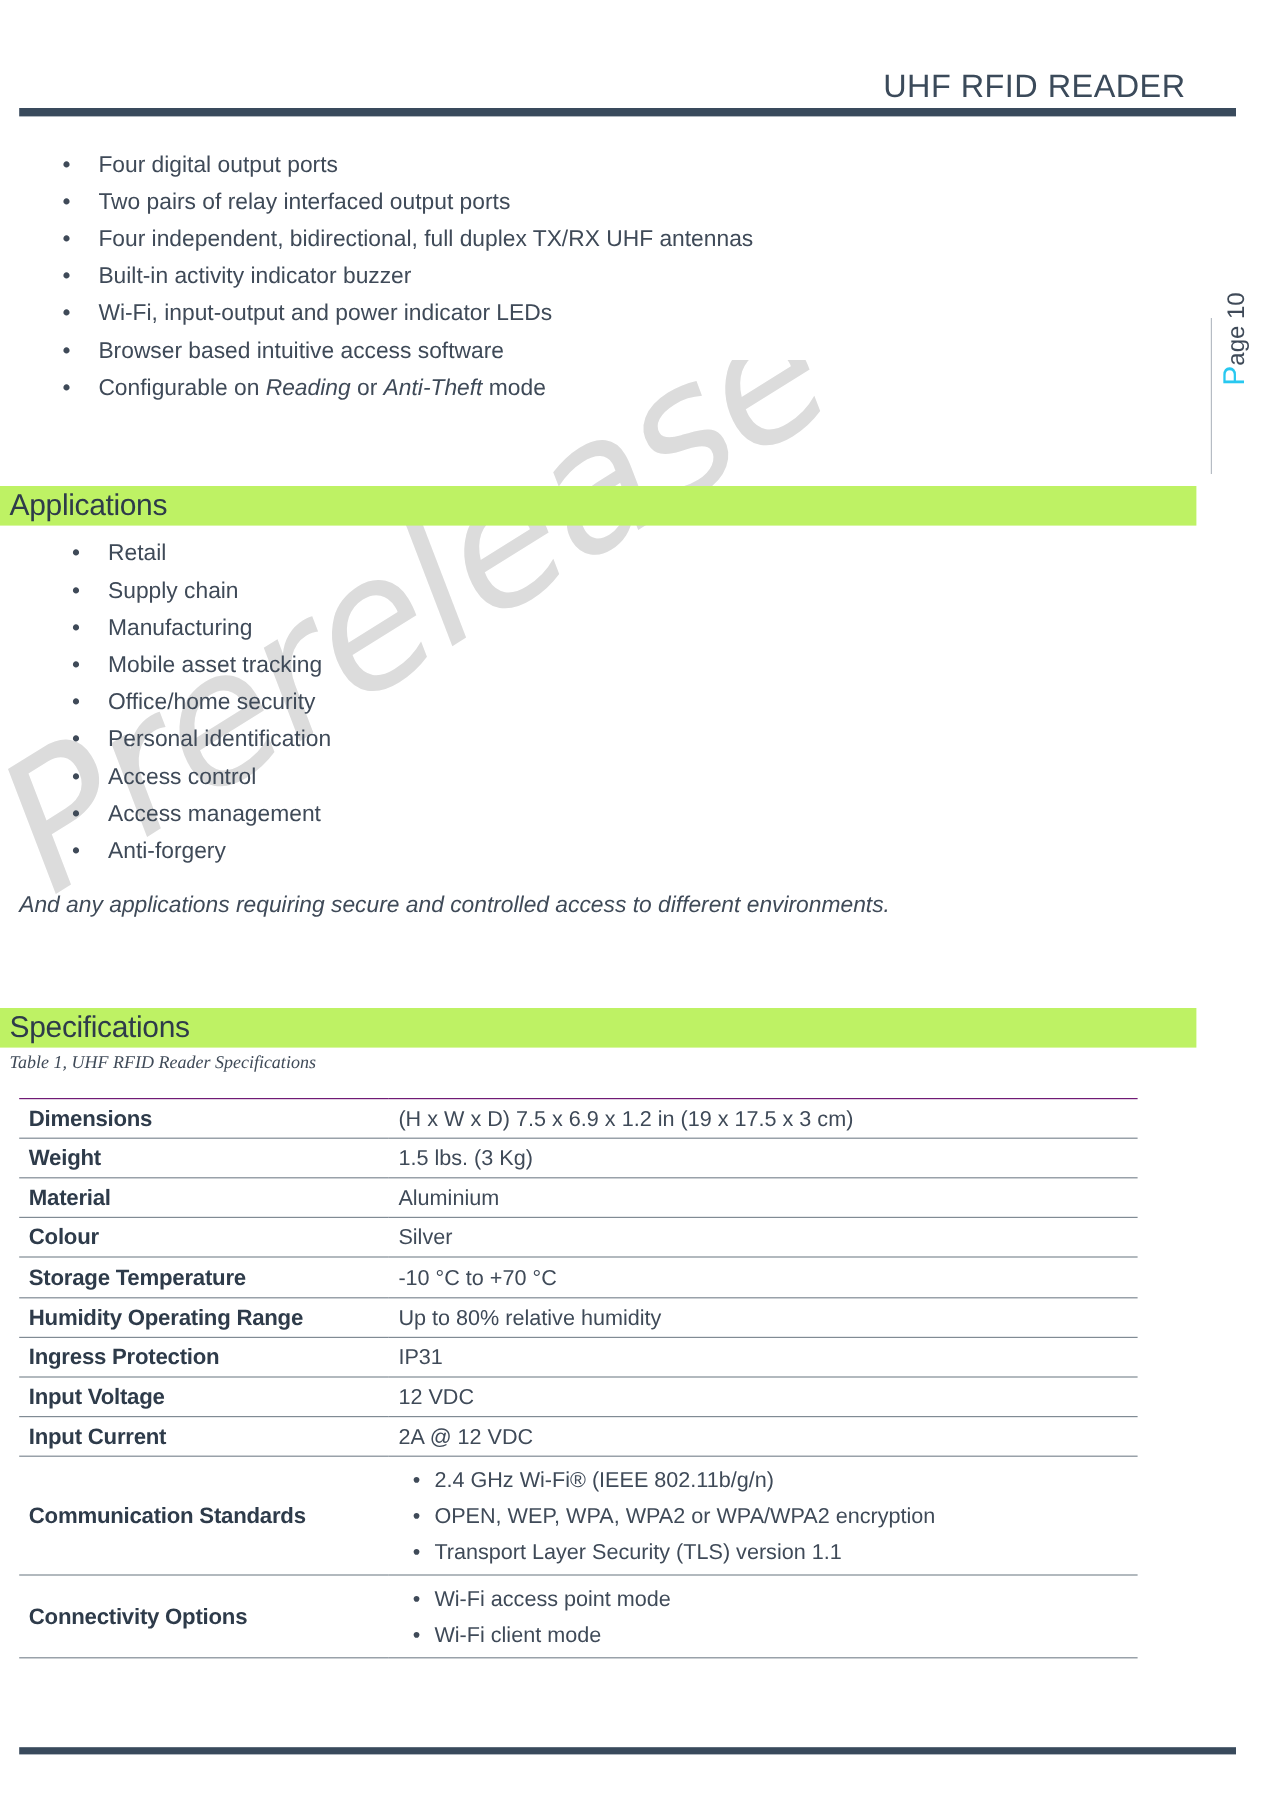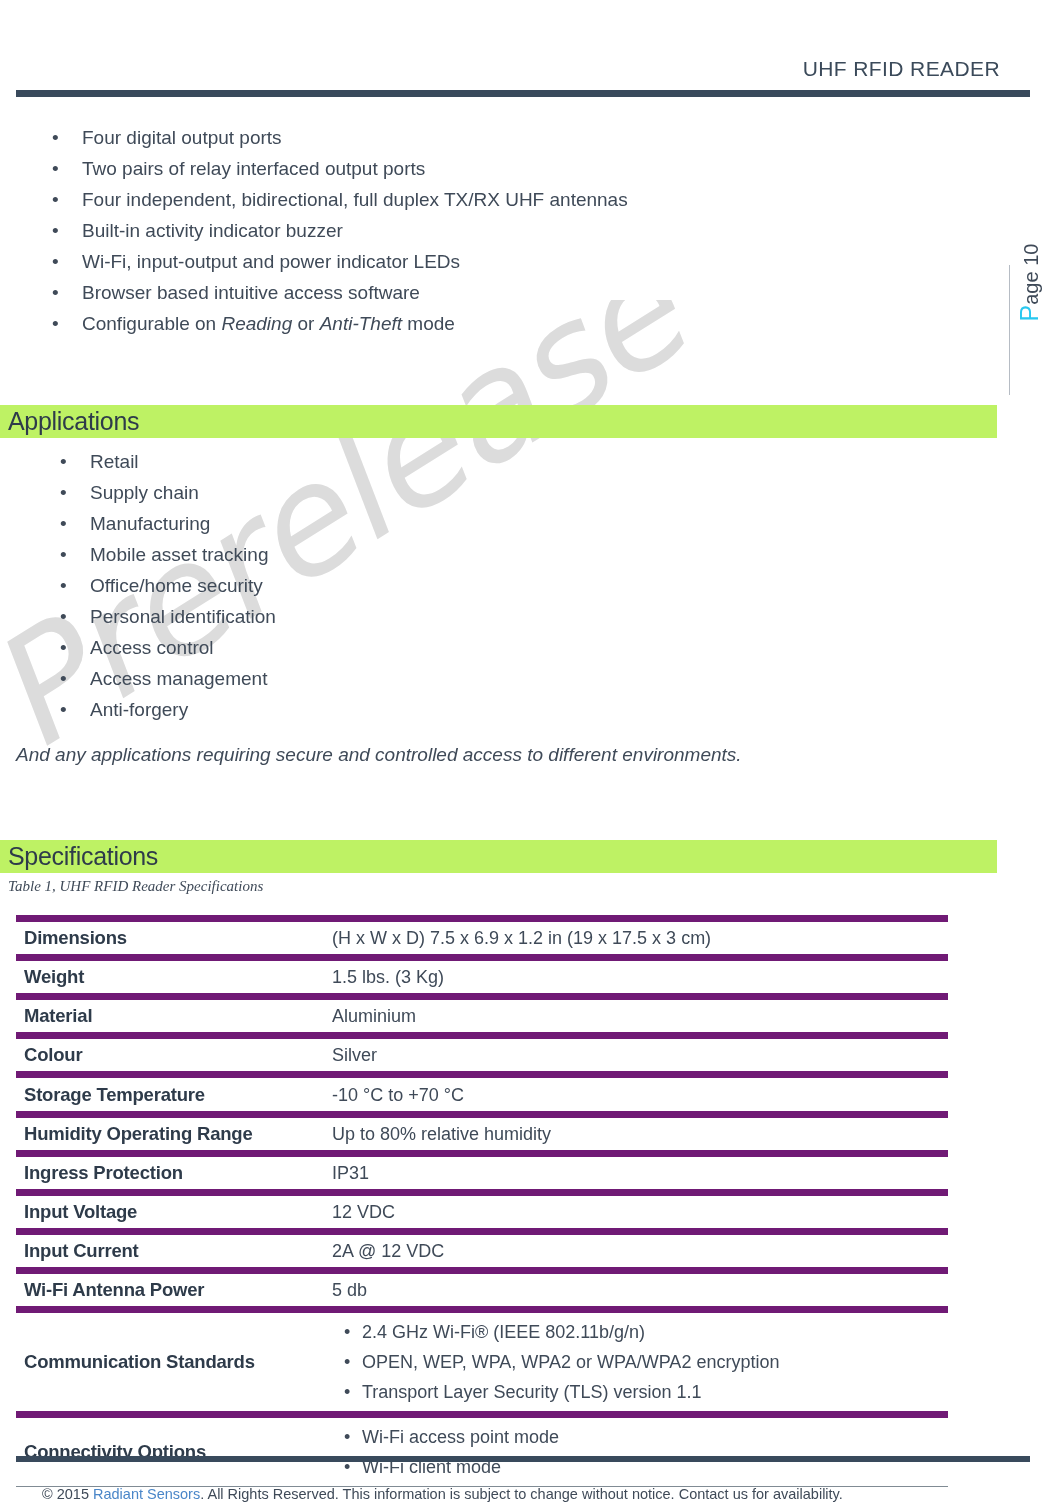--- a/index.html
+++ b/index.html
@@ -58,24 +58,24 @@
     position: absolute;
     left: 24px;
     top: 2px;
     width: 280px;
     height: 86px;
   }
   .logo svg { display:block; }
 
   .doc-title {
     position: absolute;
-    right: 62px;
+    right: 74px;
     top: 57px;
     font-family: "Liberation Sans", sans-serif;
-    font-size: 21px;
+    font-size: 27px;
     color: #3b4a5a;
     letter-spacing: 0.4px;
     white-space: nowrap;
     text-align: center;
   }
   .header-rule {
     position: absolute;
     left: 16px;
     top: 90px;
     width: 1014px;
@@ -210,21 +210,21 @@
   
   .spec-table {
     position: absolute;
     left: 16px;
     top: 915px;
     width: 932px;
     border-collapse: collapse;
     table-layout: fixed;
   }
   .spec-table td {
-    border-top: 7px solid #701a75;
+    border-top: 1px solid #701a75;
     border-bottom: 1px solid #808b94;
     padding: 4px 0 4px 0;
     vertical-align: middle;
   }
   .spec-table tr td.label {
     width: 300px;
     padding-left: 8px;
     font-family: "Liberation Sans", sans-serif;
     font-size: 18.5px;
     font-weight: bold;
@@ -369,24 +369,20 @@
         </tr>
         <tr>
           <td class="label">Input Voltage</td>
           <td class="value">12 VDC</td>
         </tr>
         <tr>
           <td class="label">Input Current</td>
           <td class="value"> 2A @ 12 VDC</td>
         </tr>
         <tr>
-          <td class="label">Wi-Fi Antenna Power</td>
-          <td class="value"> 5 db</td>
-        </tr>
-        <tr>
           <td class="label">Communication Standards</td>
           <td class="value">
             <ul class="cellbullets">
               <li><span class="bullet">•</span><span>2.4 GHz Wi-Fi® (IEEE 802.11b/g/n)</span></li>
               <li><span class="bullet">•</span><span>OPEN, WEP, WPA, WPA2 or WPA/WPA2 encryption</span></li>
               <li><span class="bullet">•</span><span>Transport Layer Security (TLS) version 1.1</span></li>
             </ul>
           </td>
         </tr>
         <tr>
@@ -396,15 +392,14 @@
               <li><span class="bullet">•</span><span>Wi-Fi access point mode</span></li>
               <li><span class="bullet">•</span><span>Wi-Fi client mode</span></li>
             </ul>
           </td>
         </tr>
       </tbody>
     </table>
   </div>
 
   <div class="footer-rule"></div>
-  <div class="footer-text"><span>© 2015 </span><span class="link">Radiant Sensors</span><span>. All Rights Reserved. This information is subject to change without notice. Contact us for availability.</span></div>
 
 </div>
 
 </body></html>

